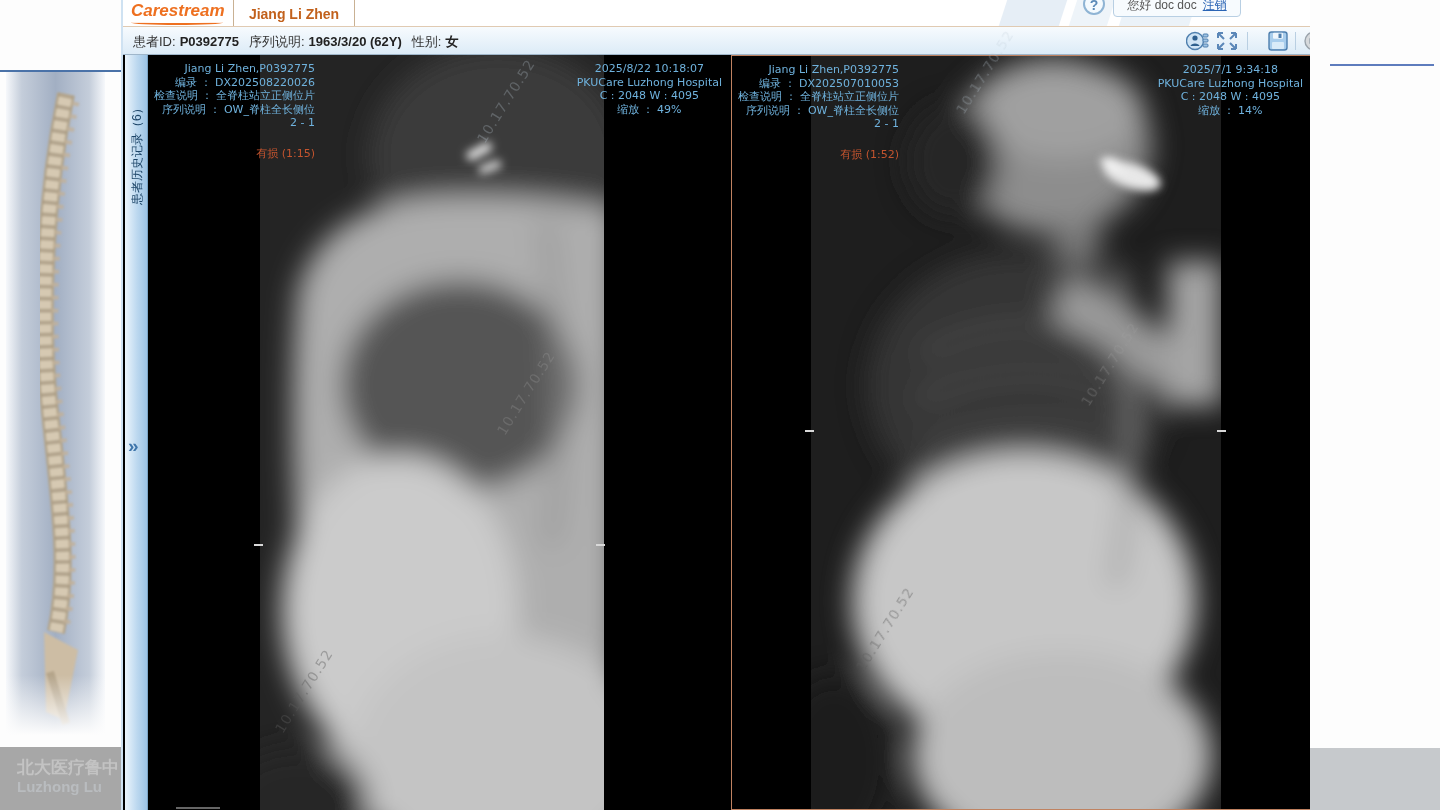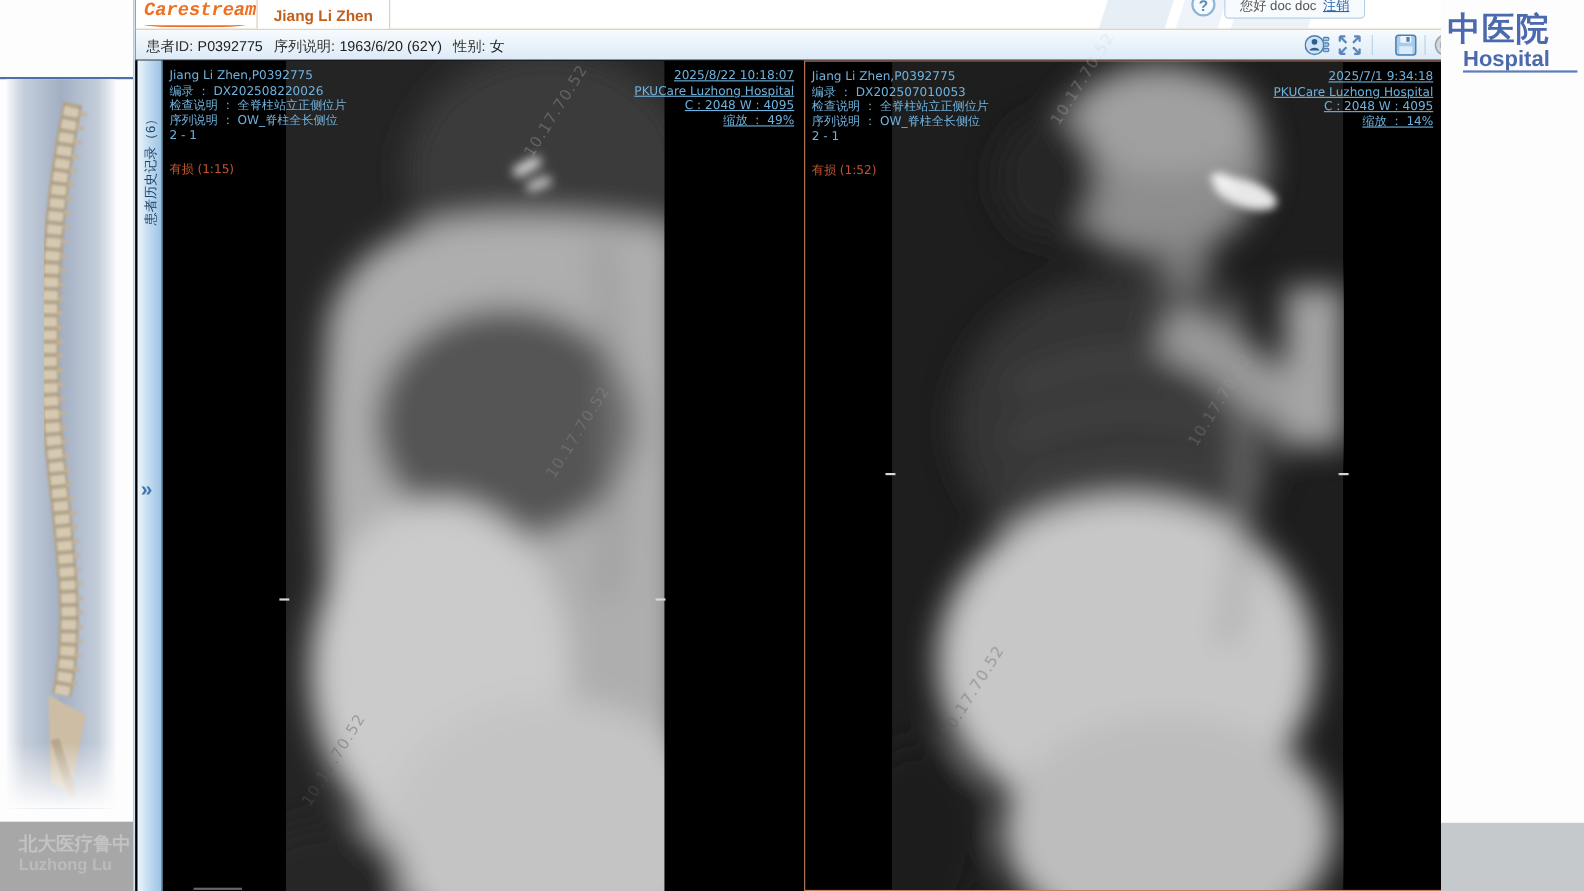--- a/index.html
+++ b/index.html
@@ -25,21 +25,21 @@
   .gray-bar-right { position:absolute; left:1310px; top:748px; width:130px; height:62px; background:#c6c9cc; }
 
   
   .app { position:absolute; left:121px; top:0; width:1189px; height:810px; background:#000;
          overflow:hidden; border-left:2px solid #cfe2f2; }
 
   
   .topbar { position:absolute; left:0; top:0; width:100%; height:27px; background:#ffffff;
             border-bottom:1px solid #e0cab2; overflow:hidden; }
   .brand { position:absolute; left:8px; top:1px; font-size:17px; font-weight:bold; font-style:italic;
-           color:#ee7020; letter-spacing:0;font-family:Liberation Mono, monospace; }
+           color:#ee7020; letter-spacing:0; }
   .brand-swoosh { position:absolute; left:8px; top:20px; width:92px; height:5px;
            border-bottom:2px solid #ee7020; border-radius:50%; }
   .tab { position:absolute; left:110px; top:0; width:122px; height:29px; background:#ffffff;
          border:1px solid #c9b193; border-top:none; border-radius:0 0 4px 4px; z-index:5;
          display:flex; align-items:center; justify-content:center; }
   .tab span { font-size:14px; font-weight:bold; color:#c2611c; }
   .tb-ghost { position:absolute; top:-4px; height:34px; background:#c7daea; opacity:.45; transform:skewX(-18deg); }
   .g1 { left:880px; width:60px; } .g2 { left:950px; width:38px; opacity:.3; } .g3 { left:1000px; width:70px; opacity:.35; }
   .help-circle { position:absolute; left:960px; top:-7px; width:22px; height:22px; border-radius:50%;
          border:2px solid #8fb4d4; color:#5b8ab8; font-size:14px; font-weight:bold; text-align:center; line-height:20px;
@@ -48,21 +48,21 @@
          border:1px solid #b8cfe3; border-radius:4px; display:flex; align-items:flex-end; justify-content:center;
          gap:6px; padding-bottom:2px; }
   .greeting-box .hello { font-size:12px; color:#555; }
   .greeting-box .logout { font-size:12px; color:#2a64b5; text-decoration:underline; }
 
   
   .patient-bar { position:absolute; left:0; top:27px; width:100%; height:28px;
       background:linear-gradient(#f7fbfe,#dcebf7); border-bottom:1px solid #9fb6ca; }
   .pinfo { position:absolute; left:10px; top:6px; font-size:13px; color:#333; white-space:nowrap; }
   .pinfo .lab { color:#333; margin-right:4px; }
-  .pinfo .val { font-weight:normal; color:#222; margin-right:10px; }
+  .pinfo .val { font-weight:bold; color:#222; margin-right:10px; }
   .tool-icon { position:absolute; top:3px; width:24px; height:22px; }
   .tool-sep { position:absolute; top:5px; width:1px; height:18px; background:#b9cfe2; }
 
   
   .viewer { position:absolute; left:0; top:55px; width:100%; height:755px; background:#000; }
 
   
   .history-strip { position:absolute; left:2px; top:0; width:23px; height:755px;
       background:linear-gradient(90deg,#ecf5fc 0%,#bcd8ef 55%,#9cc3e4 100%);
       border-right:1px solid #7aa3c4; }
@@ -70,23 +70,23 @@
       transform-origin:0 0; white-space:nowrap; font-size:12px; color:#1d4568; }
   .expand-glyph { position:absolute; left:3px; top:380px; font-size:19px; font-weight:bold; color:#3f76ab; }
 
   
   .viewport { position:absolute; top:0; height:755px; background:#000; }
   .vp-left  { left:25px;  width:581px; }
   .vp-right { left:608px; width:580px; border:1px solid #bf8261; }
   .viewport svg { position:absolute; left:0; top:0; width:100%; height:100%; }
 
   .ovl { position:absolute; left:6px; top:7px; font-size:11px; line-height:13.5px;
+         color:#6fb2dd; font-family:"DejaVu Sans","Liberation Sans",sans-serif; z-index:3;text-align:right; }
+  .ovr { position:absolute; right:7px; top:7px; font-size:11px; line-height:13.5px; text-align:center;
          color:#6fb2dd; font-family:"DejaVu Sans","Liberation Sans",sans-serif; z-index:3; }
-  .ovr { position:absolute; right:7px; top:7px; font-size:11px; line-height:13.5px; text-align:right;
-         color:#6fb2dd; font-family:"DejaVu Sans","Liberation Sans",sans-serif; z-index:3;text-decoration:underline; }
   .lossy { color:#c3542e; margin-top:17px; }
 
   .wm { position:absolute; font-size:14px; letter-spacing:1px; transform:rotate(-58deg); z-index:2;
         font-family:"DejaVu Sans",sans-serif; white-space:nowrap; }
   .wm-light { color:rgba(190,205,215,.28); }
   .wm-dark  { color:rgba(90,90,90,.42); }
   .wm-mid   { color:rgba(160,160,160,.28); }
 
   .tick { position:absolute; width:9px; height:2px; background:#d8d8d8; z-index:2; }
   .edge-line { position:absolute; left:28px; bottom:1px; width:44px; height:2px; background:rgba(255,255,255,.4); }
@@ -113,24 +113,20 @@
         <path d="M44,600 L60,652" stroke="#b5a58b" stroke-width="8"></path>
       </g>
     </svg>
     <div class="spine-fade"></div>
   </div>
   <div class="gray-bar-left">
     <div class="cn">北大医疗鲁中</div>
     <div class="en">Luzhong Lu</div>
   </div>
 
-  <div class="logo-block">
-    <div class="logo-cn">中医院</div>
-    <div class="logo-en">Hospital</div>
-  </div>
   <div class="logo-line"></div>
   <div class="gray-bar-right"></div>
 
   <div class="app">
 
     <div class="topbar">
       <div class="tb-ghost g1"></div>
       <div class="tb-ghost g2"></div>
       <div class="tb-ghost g3"></div>
       <div class="brand">Carestream</div>
@@ -140,21 +136,21 @@
       </div>
       <div class="help-circle">?</div>
       <div class="greeting-box">
         <span class="hello">您好 doc doc</span>
         <span class="logout">注销</span>
       </div>
     </div>
 
     <div class="patient-bar">
       <div class="pinfo">
-        <span class="lab">患者ID:</span><span class="val">P0392775</span><span class="lab">序列说明:</span><span class="val">1963/6/20 (62Y)</span><span class="lab">性别:</span><span class="val">女</span>
+        <span class="lab">患者ID:</span><span class="val">P0392775</span><span class="lab">序列说明:</span><span class="val">1963/3/20 (62Y)</span><span class="lab">性别:</span><span class="val">女</span>
       </div>
 
       <svg class="tool-icon" style="left:1063px" viewBox="0 0 24 22">
         <circle cx="9" cy="11" r="8.5" fill="#cfe4f5" stroke="#4e7fae" stroke-width="1.4"></circle>
         <circle cx="9" cy="8" r="2.6" fill="#2e5f8e"></circle>
         <path d="M4.5,16 C5,12.5 13,12.5 13.5,16" fill="#2e5f8e"></path>
         <rect x="17" y="4" width="5" height="3" rx="1" fill="#9fc4e4" stroke="#4e7fae" stroke-width="1"></rect>
         <rect x="17" y="9" width="5" height="3" rx="1" fill="#9fc4e4" stroke="#4e7fae" stroke-width="1"></rect>
         <rect x="17" y="14" width="5" height="3" rx="1" fill="#9fc4e4" stroke="#4e7fae" stroke-width="1"></rect>
       </svg>

